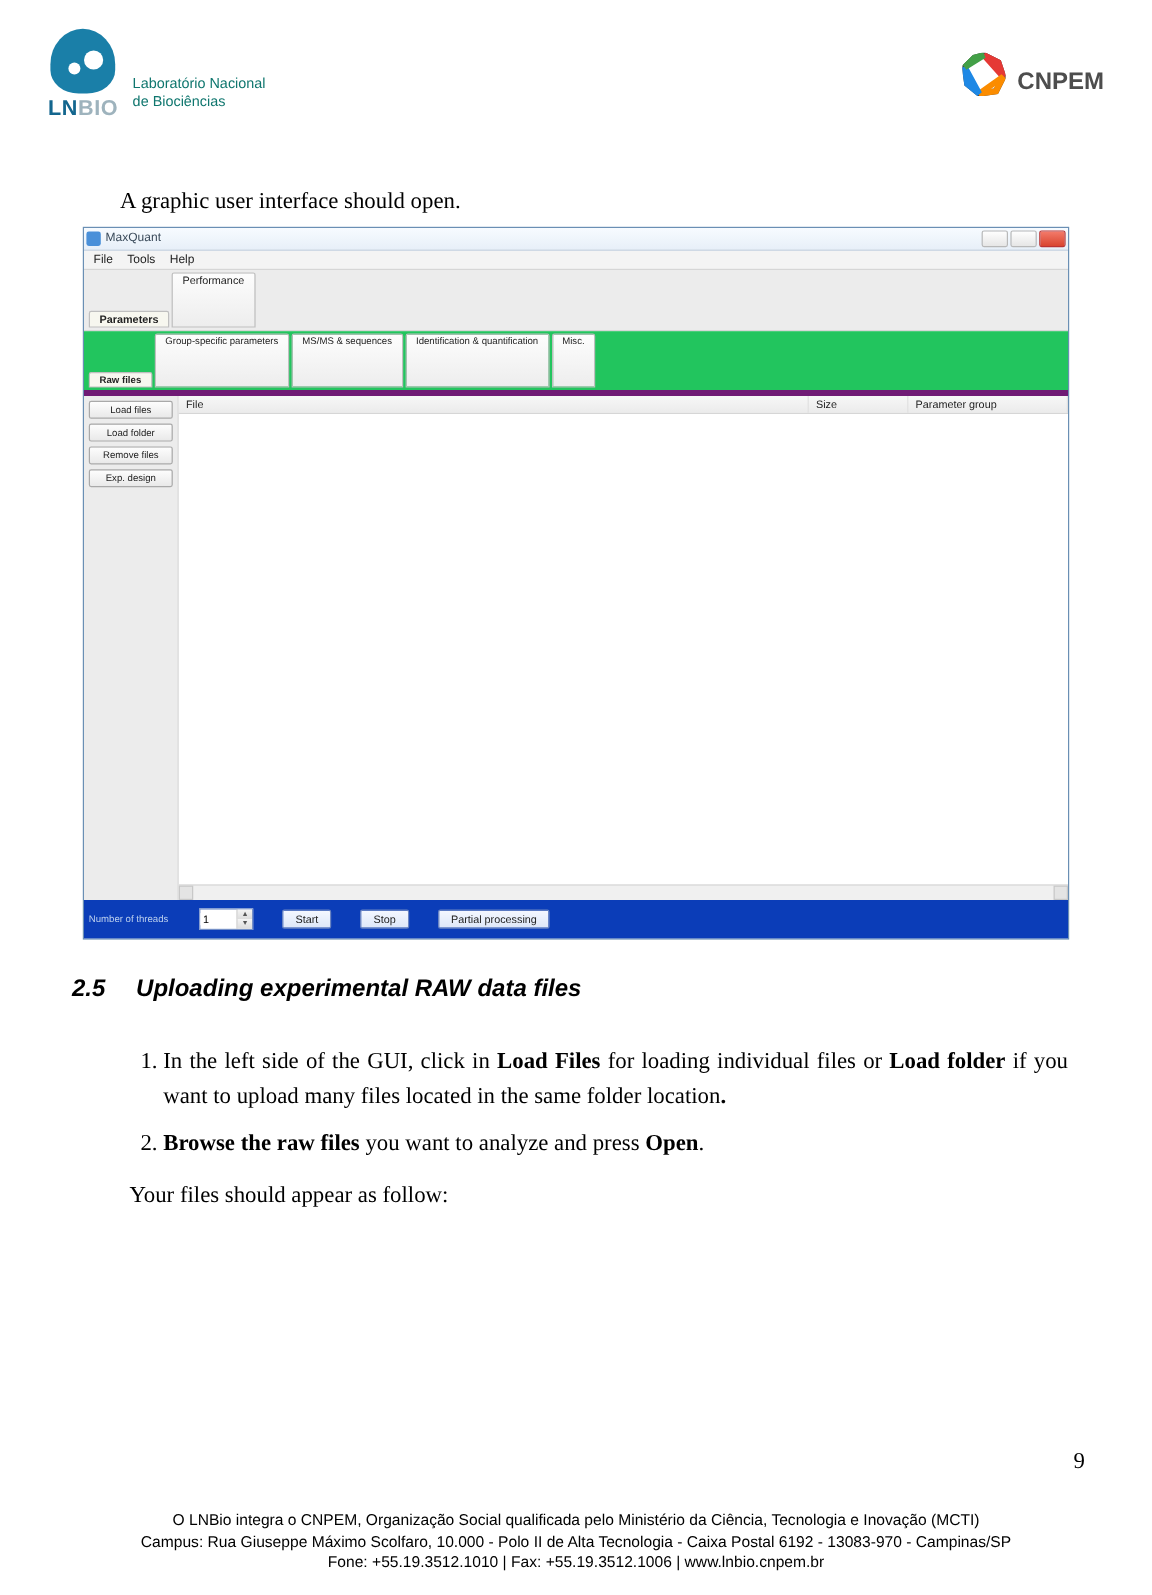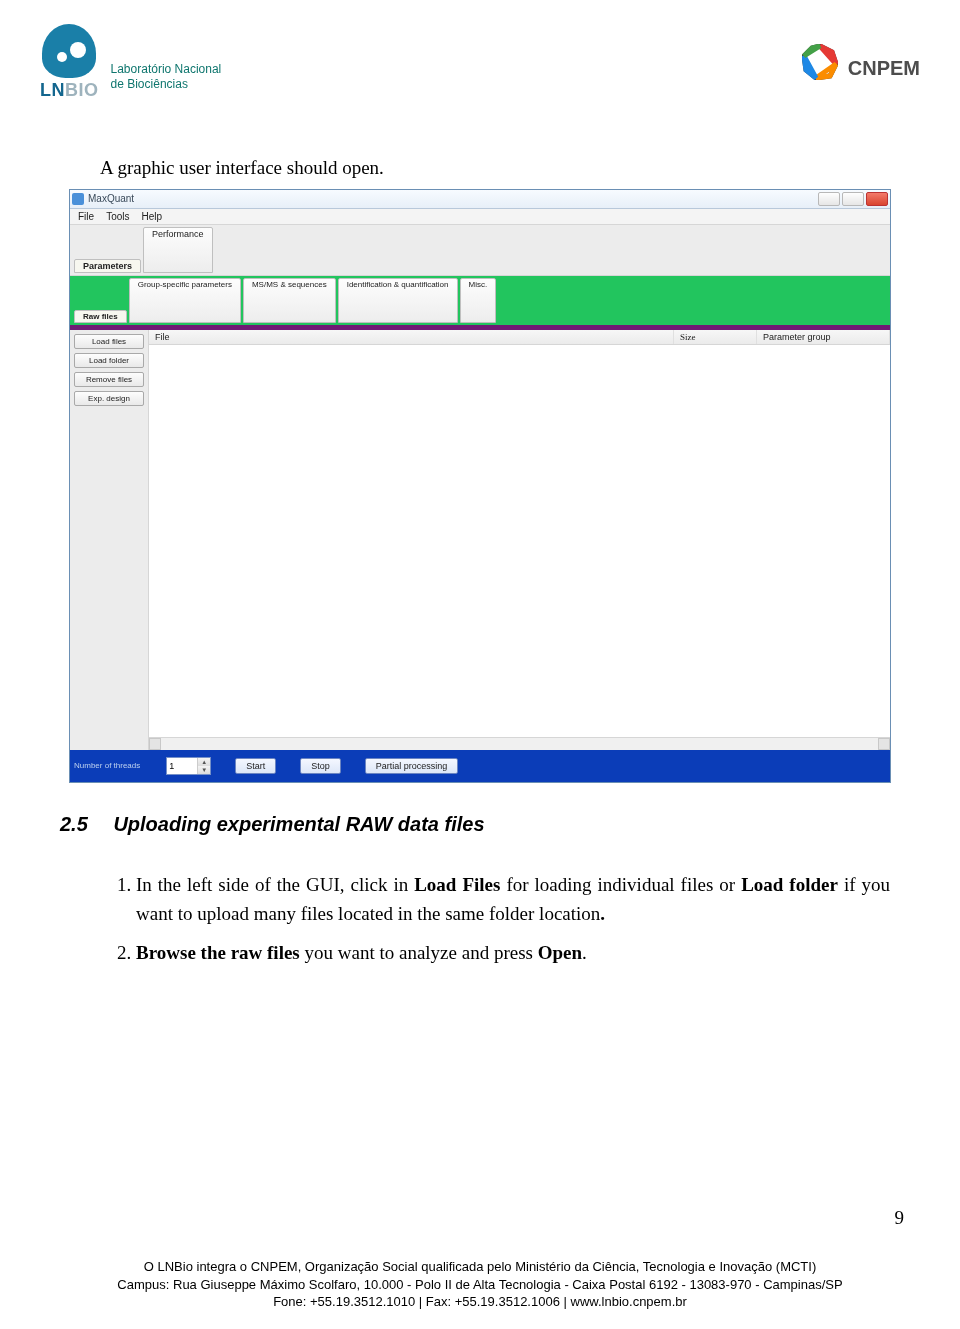--- a/index.html
+++ b/index.html
@@ -171,21 +171,21 @@
     background:#fff;
   }
   .ss-grid-header {
     display:flex;
     background:linear-gradient(#f7f7f7,#ebebeb);
     border-bottom:1px solid #d6d6d6;
     font-size:9px;
   }
   .ss-col { padding:2px 6px; border-right:1px solid #e0e0e0; }
   .ss-col.file { flex:1; min-width:250px; }
-  .ss-col.size { width:70px;font-family:Liberation Serif, serif; }
+  .ss-col.size { width:70px; }
   .ss-col.pg { width:120px; }
   .ss-grid-body { flex:1; }
   .ss-scroll {
     height:12px;
     background:#f0f0f0;
     border-top:1px solid #d6d6d6;
     position:relative;
   }
   .ss-scroll::before, .ss-scroll::after {
     content:"";
@@ -360,20 +360,21 @@
 
   <ol class="instr">
     <li>
       <span>In the left side of the GUI, click in </span><span class="bold">Load Files</span><span> for loading individual files or </span><span class="bold">Load folder</span><span> if you want to upload many files located in the same folder location</span><span class="bold">.</span>
     </li>
     <li>
       <span class="bold">Browse the raw files</span><span> you want to analyze and press </span><span class="bold">Open</span><span>.</span>
     </li>
   </ol>
 
+  <div class="follow-line">Your files should appear as follow:</div>
 
   <div class="page-number">9</div>
 
   <div class="footer">
     <div>O LNBio integra o CNPEM, Organização Social qualificada pelo Ministério da Ciência, Tecnologia e Inovação (MCTI)</div>
     <div>Campus: Rua Giuseppe Máximo Scolfaro, 10.000 - Polo II de Alta Tecnologia - Caixa Postal 6192 - 13083-970 - Campinas/SP</div>
     <div>Fone: +55.19.3512.1010 | Fax: +55.19.3512.1006 | www.lnbio.cnpem.br</div>
   </div>
 
 </div>

